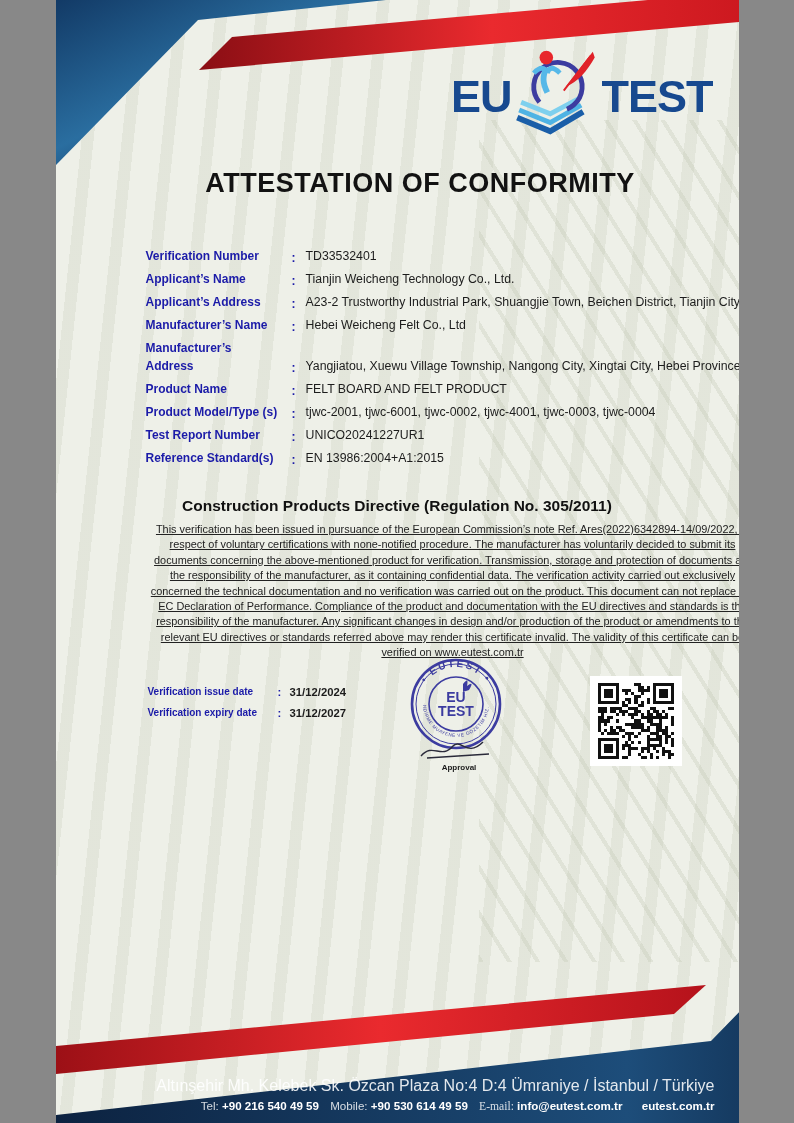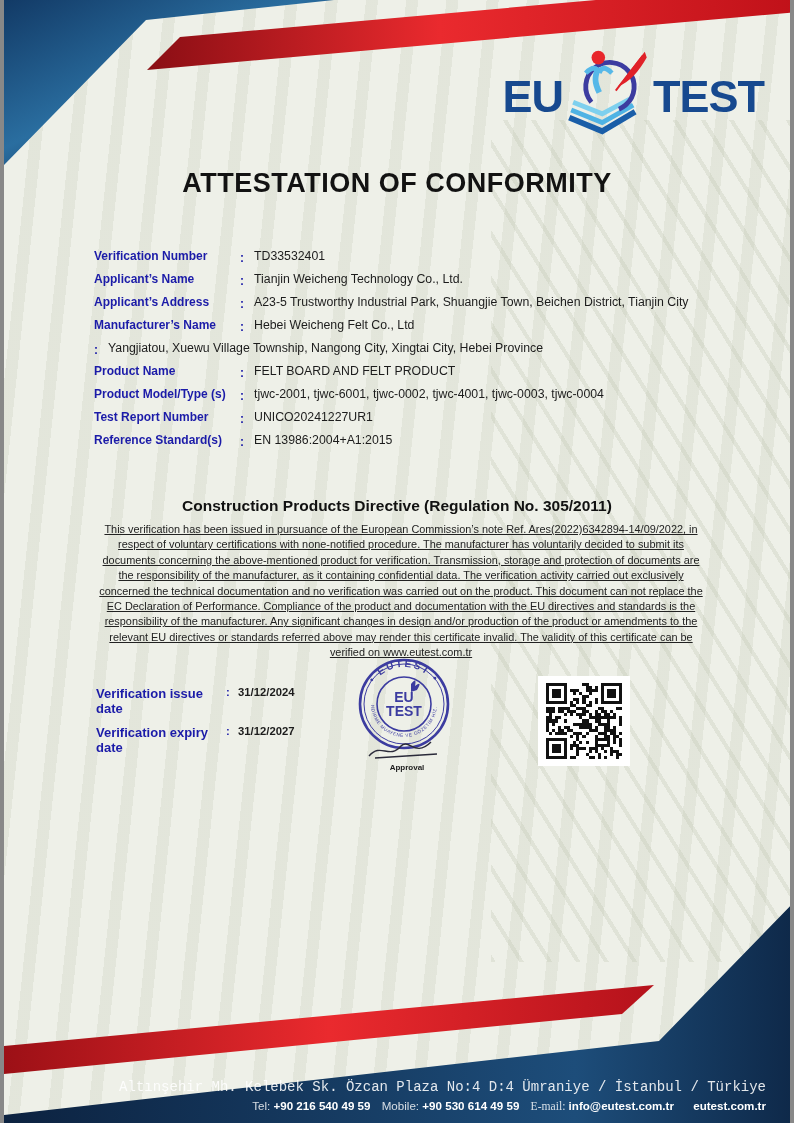--- a/index.html
+++ b/index.html
@@ -1,60 +1,60 @@
 <!DOCTYPE html>
 <html><head>
 <meta charset="utf-8">
 <style>
   html,body{margin:0;padding:0;background:#888;}
   .page{
-    position:relative;width:786px;height:1123px;margin:0 auto;
+    position:relative;width:683px;height:1123px;margin:0 auto;
     background:#eef0e8;overflow:hidden;
     font-family:"Liberation Sans", sans-serif;
   }
   .pattern-a{position:absolute;inset:0;pointer-events:none;
     background:repeating-linear-gradient(96deg, rgba(187,193,172,0.22) 0 12px, transparent 12px 40px);}
   .pattern-b{position:absolute;top:120px;right:0;width:38%;height:75%;pointer-events:none;
     background:repeating-linear-gradient(58deg, rgba(187,193,172,0.28) 0 4px, transparent 4px 24px);}
   svg.deco{position:absolute;left:0;display:block;}
   #top-deco{top:0;}
   #bottom-deco{bottom:0;}
 
   .logo{position:absolute;top:50px;right:26px;display:flex;align-items:center;}
   .logo .word{font-size:45px;font-weight:800;color:#17498f;letter-spacing:-1px;line-height:1;}
   .logo .icon{width:98px;height:92px;margin:0 -4px;position:relative;top:-4px;}
 
   .title{position:absolute;top:168px;left:0;width:100%;text-align:center;margin:0;
-    font-size:27px;font-weight:bold;color:#121212;letter-spacing:0.5px;}
+    font-size:27px;font-weight:bold;color:#121212;letter-spacing:0.5px;padding-left:23px;}
 
   .fields{position:absolute;left:90px;top:247px;width:630px;}
   .field-row{display:flex;align-items:flex-end;margin-bottom:5px;min-height:18px;}
   .field-label{flex:0 0 146px;font-size:12px;font-weight:bold;color:#1b1ba8;line-height:18px;}
   .field-row.narrow .field-label span{display:inline-block;width:102px;}
   .field-colon{flex:0 0 14px;font-size:12px;font-weight:bold;color:#1b1ba8;}
   .field-value{font-size:12.3px;color:#1c1c1c;line-height:18px;}
 
   .directive-heading{position:absolute;top:497px;left:0;width:100%;text-align:center;margin:0;
     font-size:15.5px;font-weight:bold;color:#111;}
   .directive-body{position:absolute;top:522px;left:92px;width:610px;margin:0;
     font-size:10.9px;line-height:15.4px;color:#222;text-align:center;text-decoration:underline;}
 
   .dates{position:absolute;left:92px;top:686px;}
   .date-row{display:flex;margin-bottom:9px;}
-  .date-label{font-size:13px;font-weight:bold;color:#1b1ba8;width:130px;}
+  .date-label{font-size:10px;font-weight:bold;color:#1b1ba8;width:130px;}
   .date-colon{font-size:11.3px;font-weight:bold;color:#1b1ba8;width:12px;}
   .date-value{font-size:11.3px;font-weight:bold;color:#1c1c1c;}
 
   .stamp{position:absolute;left:341px;top:658px;width:118px;height:118px;}
   .qr-box{position:absolute;left:534px;top:676px;width:92px;height:90px;background:#ffffff;
     display:flex;align-items:center;justify-content:center;}
 
   .footer-text{position:absolute;right:24px;bottom:10px;text-align:right;color:#ffffff;z-index:5;}
   .footer-company{font-size:12.3px;font-weight:bold;}
-  .footer-address{font-size:14px;color:rgba(255,255,255,0.88);margin-top:10px;font-family:Liberation Mono, monospace;}
+  .footer-address{font-size:16px;color:rgba(255,255,255,0.88);margin-top:10px;}
   .footer-contact{font-size:11.6px;margin-top:4px;}
   .footer-contact .lbl{color:rgba(255,255,255,0.82);font-weight:normal;}
   .footer-contact .val{font-weight:bold;color:#fff;}
   .footer-contact .site{font-weight:bold;color:#fff;margin-left:16px;}
 </style>
 </head>
 <body>
 
 <div class="page">
 
@@ -105,28 +105,29 @@
         <div class="field-value">TD33532401</div>
       </div>
       <div class="field-row">
         <div class="field-label"><span>Applicant’s Name</span></div>
         <div class="field-colon">:</div>
         <div class="field-value">Tianjin Weicheng Technology Co., Ltd.</div>
       </div>
       <div class="field-row">
         <div class="field-label"><span>Applicant’s Address</span></div>
         <div class="field-colon">:</div>
-        <div class="field-value">A23-5 Trustworthy Industrial Park, Shuangjie Town, Beichen District, Tianjin City</div>
+        <div class="field-value">A23-2 Trustworthy Industrial Park, Shuangjie Town, Beichen District, Tianjin City</div>
       </div>
       <div class="field-row">
         <div class="field-label"><span>Manufacturer’s Name</span></div>
         <div class="field-colon">:</div>
         <div class="field-value">Hebei Weicheng Felt Co., Ltd</div>
       </div>
       <div class="field-row narrow">
+        <div class="field-label"><span>Manufacturer’s Address</span></div>
         <div class="field-colon">:</div>
         <div class="field-value">Yangjiatou, Xuewu Village Township, Nangong City, Xingtai City, Hebei Province</div>
       </div>
       <div class="field-row">
         <div class="field-label"><span>Product Name</span></div>
         <div class="field-colon">:</div>
         <div class="field-value">FELT BOARD AND FELT PRODUCT</div>
       </div>
       <div class="field-row">
         <div class="field-label"><span>Product Model/Type (s)</span></div>

